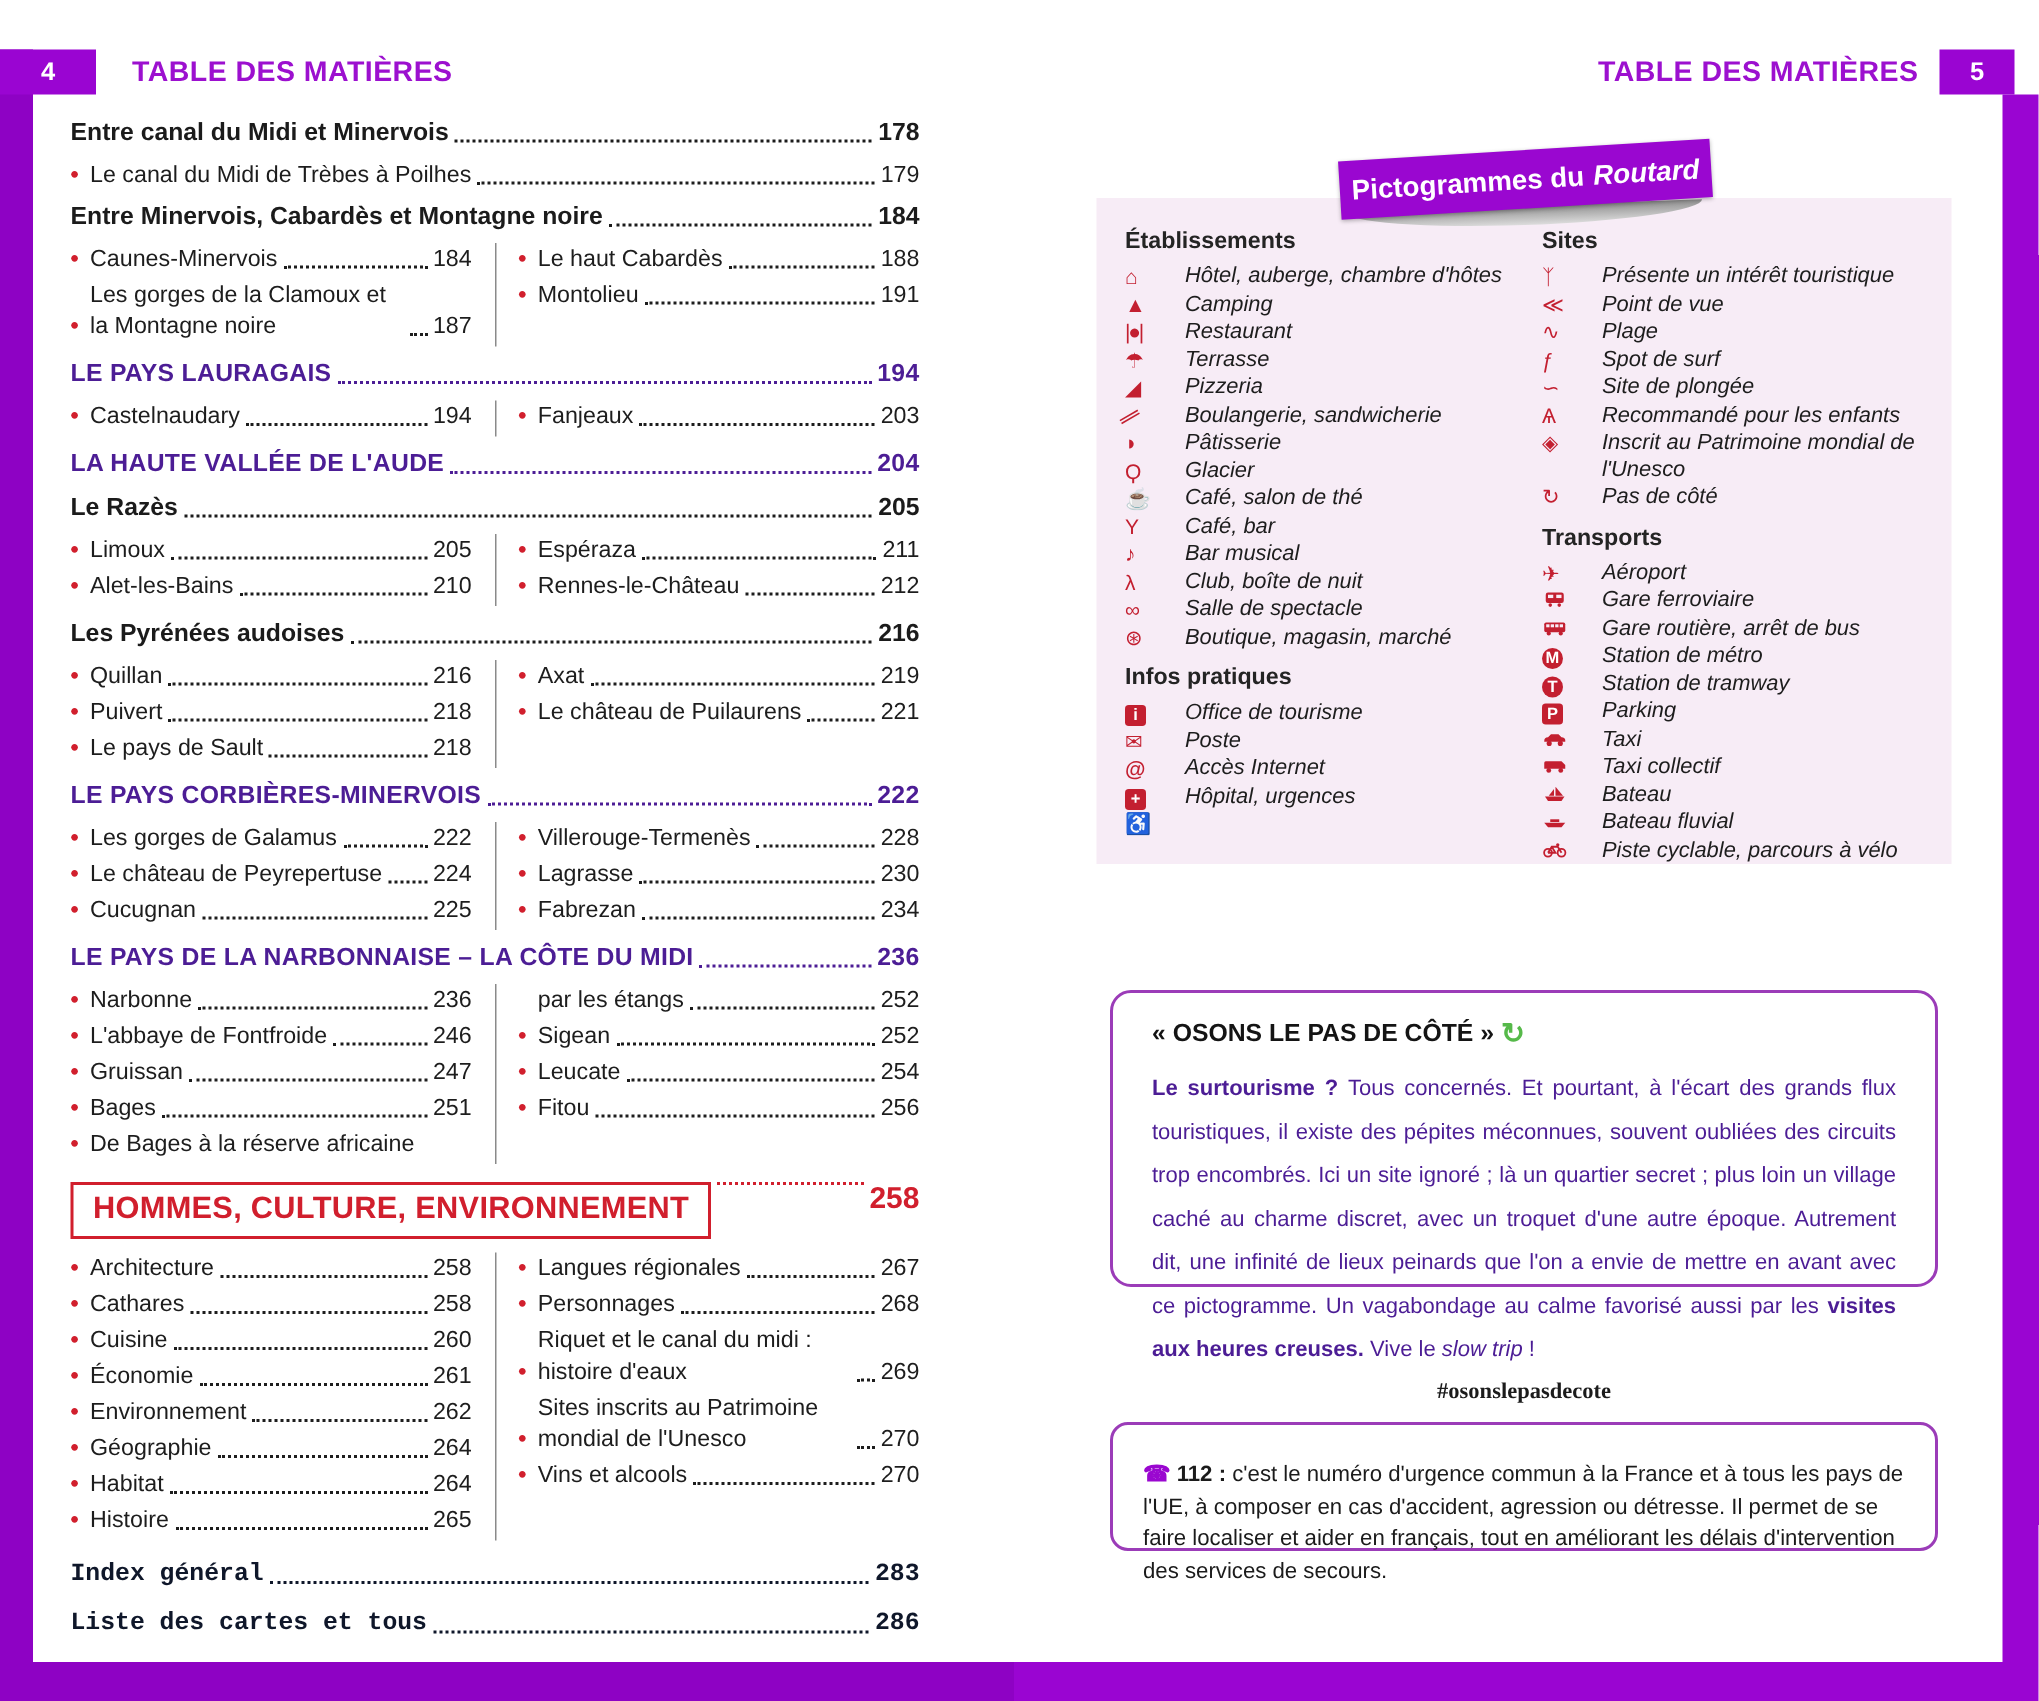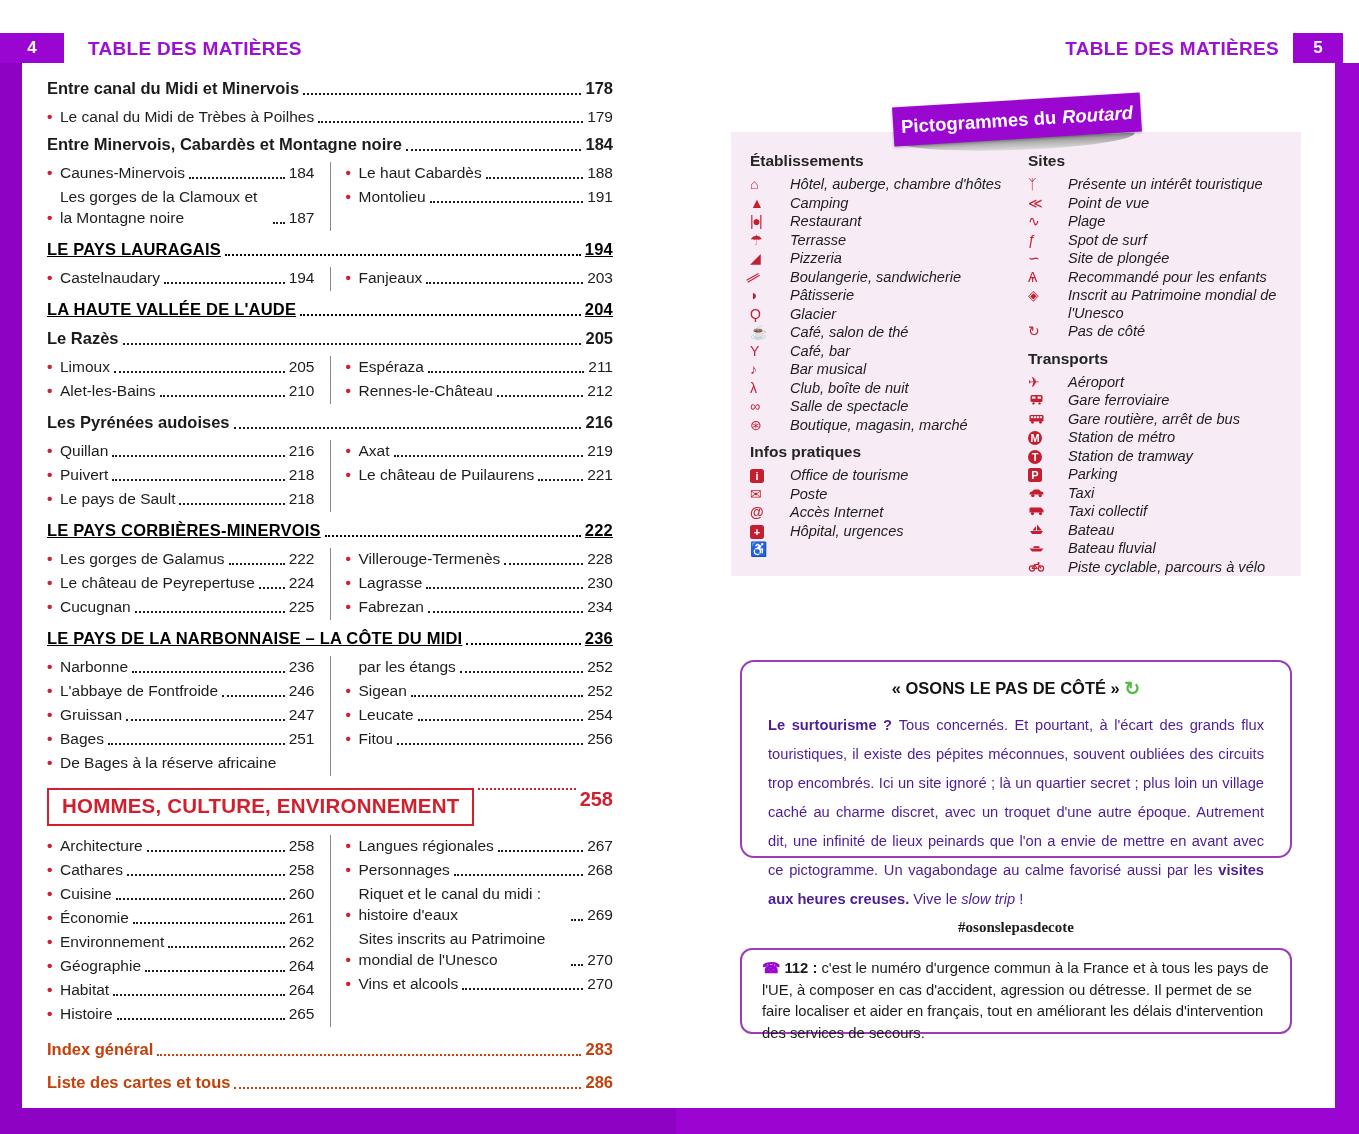--- a/index.html
+++ b/index.html
@@ -17,22 +17,22 @@
   .pgbadge.right{left:1293px;width:50px;}
   .hdr{position:absolute;top:38px;font-size:19px;font-weight:bold;color:#9c10cf;letter-spacing:.3px;}
   .hdr.left{left:88px;}
   .hdr.right{right:80px;text-align:right;}
 
   
   .toc{position:absolute;left:47px;top:72px;width:566px;}
   .t-row{display:flex;align-items:flex-end;line-height:22px;margin:0 0 7px;}
   .t-row .lbl{white-space:nowrap;}
   .t-row.bold{font-weight:bold;font-size:16.5px;color:#1b1b1b;margin-top:5px;}
-  .t-row.red{font-weight:bold;font-size:16.5px;color:#000000;margin-top:7px;letter-spacing:.2px;text-decoration:underline;}
-  .t-row.redsub{font-weight:bold;font-size:16.5px;color:#c2410c;margin-top:11px;}
+  .t-row.red{font-weight:bold;font-size:16.5px;color:#4c1d95;margin-top:7px;letter-spacing:.2px;}
+  .t-row.redsub{font-weight:bold;font-size:16.5px;color:#0f172a;margin-top:11px;font-family:Liberation Mono, monospace;}
   .dots{flex:1;border-bottom:2px dotted currentColor;margin:0 4px 4px;min-width:12px;}
   .pg{font-weight:bold;}
   .t-entry{display:flex;align-items:flex-end;font-size:15.5px;color:#1d1d1d;line-height:21px;
            margin-bottom:3px;font-weight:normal;}
   .t-entry .pg{font-weight:normal;}
   .t-entry .bullet{width:13px;flex:none;color:#d11f2d;font-weight:bold;}
   .t-entry.full{margin:2px 0 6px;}
   .t-cols{display:flex;margin:2px 0 7px;}
   .t-cols .col{flex:1;min-width:0;}
   .t-cols .colL{padding-right:15px;}
@@ -61,26 +61,26 @@
   .plabel{flex:1;font-style:italic;}
   .bsq,.bci{display:inline-block;width:14px;height:14px;background:#c31f30;color:#fff;
         font-size:11px;font-weight:bold;text-align:center;line-height:14px;border-radius:2.5px;}
   .bci{border-radius:50%;}
   .rot{display:inline-block;transform:rotate(60deg);}
   .isvg{width:17px;height:11px;fill:#c31f30;}
 
   
   .osons{position:absolute;left:740px;top:660px;width:552px;height:198px;background:#fff;
         border:2.5px solid #9b3cb8;border-radius:14px;padding:15px 26px;box-sizing:border-box;}
-  .osons-title{text-align:center;font-weight:bold;font-size:16.5px;color:#141414;margin-bottom:11px;}
+  .osons-title{text-align:left;font-weight:bold;font-size:16.5px;color:#141414;margin-bottom:11px;}
   .green-ic{color:#56b94a;font-weight:bold;font-size:19px;vertical-align:-1px;}
   .osons-text{font-size:14.7px;line-height:29px;text-align:justify;color:#4c1d95;}
   .osons-tag{text-align:center;font-weight:bold;font-size:15px;margin-top:5px;font-family:Liberation Serif, serif;}
   .box112{position:absolute;left:740px;top:948px;width:552px;height:86px;background:#fff;
-        border:2.5px solid #9b3cb8;border-radius:12px;padding:8px 20px;box-sizing:border-box;
+        border:2.5px solid #9b3cb8;border-radius:12px;padding:23px 20px;box-sizing:border-box;
         font-size:14.8px;line-height:21.5px;color:#1b1b1b;}
   .phone-ic{color:#9a07d0;font-weight:bold;margin-right:4px;}
 </style>
 </head>
 <body>
 
 <div class="strip-left"></div>
 <div class="strip-right"></div>
 <div class="botbar"></div>
 <div class="botbar-l"></div>

